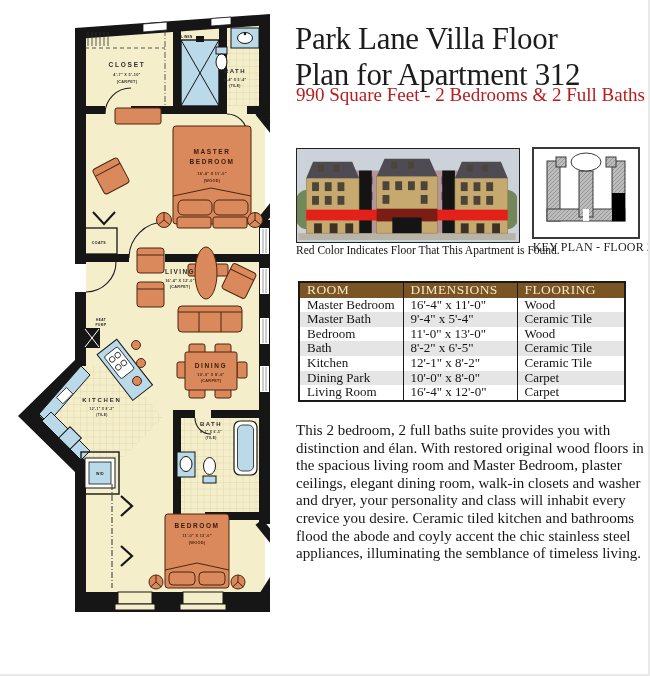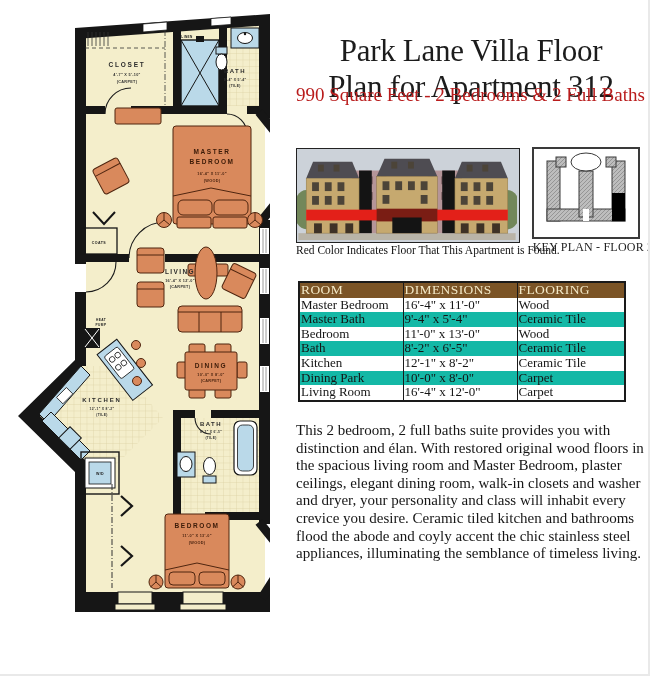--- a/index.html
+++ b/index.html
@@ -1,39 +1,39 @@
 <!DOCTYPE html>
 <html><head>
 <meta charset="utf-8">
 <style>
   html,body{margin:0;padding:0;background:#fff;}
   .page{position:relative;width:650px;height:676px;background:#ffffff;overflow:hidden;
         font-family:"Liberation Serif",serif;box-sizing:border-box;
         border-right:2px solid #e9e9e9;border-bottom:2px solid #e9e9e9;}
 
   
-  .title{position:absolute;left:295px;top:12px;width:352px;font-size:31px;line-height:36px;
-         color:#1c1c1c;letter-spacing:-0.3px;font-weight:normal;text-align:center;}
+  .title{position:absolute;left:295px;top:0;width:352px;font-size:31px;line-height:36px;
+         color:#1c1c1c;letter-spacing:-0.3px;font-weight:normal;}
   .subtitle{position:absolute;left:296px;top:84px;width:352px;font-size:19px;color:#b91c1c;}
   .elevation-box{position:absolute;left:296px;top:148px;width:222px;height:93px;
          border:1px solid #222;background:#ccd2d9;}
   .elevation-caption{position:absolute;left:296px;top:244px;width:270px;font-size:11.5px;color:#111;}
   .keyplan-box{position:absolute;left:532px;top:147px;width:104px;height:88px;
          border:2px solid #3a3a3a;background:#fff;}
   .keyplan-caption{position:absolute;left:520px;top:240px;width:130px;text-align:center;
          font-size:12px;color:#222;letter-spacing:0.2px;}
 
   table.rooms{position:absolute;left:298px;top:281px;width:326px;border-collapse:collapse;
          border:2px solid #1a1a1a;font-size:13px;color:#141414;table-layout:fixed;}
   table.rooms th{background:#7b5426;color:#f3e9c7;font-weight:normal;text-align:left;
          letter-spacing:0.4px;font-size:13.5px;}
-  table.rooms th,table.rooms td{border-left:1.5px solid #1a1a1a;padding:0 0 0 1px;
+  table.rooms th,table.rooms td{border-left:1.5px solid #1a1a1a;padding:0 0 0 7px;
          height:14.6px;line-height:14.6px;white-space:nowrap;overflow:hidden;}
   table.rooms th:first-child,table.rooms td:first-child{border-left:none;}
-  table.rooms tr.alt td{background:#14b8a6;}
+  table.rooms tr.alt td{background:#e5e5e5;}
   table.rooms col.c1{width:104px;} table.rooms col.c2{width:114px;} table.rooms col.c3{width:108px;}
 
   .description{position:absolute;left:296px;top:410px;width:353px;font-size:15px;
          line-height:17.6px;color:#161616;margin-top:12px;}
 
   
   .plan{position:absolute;left:15px;top:14px;width:255px;height:612px;}
   .rlabel{font-family:"Liberation Sans",sans-serif;font-weight:bold;font-size:6.5px;
           letter-spacing:1.8px;fill:#2b2b2b;text-anchor:middle;}
   .rlabel-dark{font-family:"Liberation Sans",sans-serif;font-weight:bold;font-size:6.5px;

